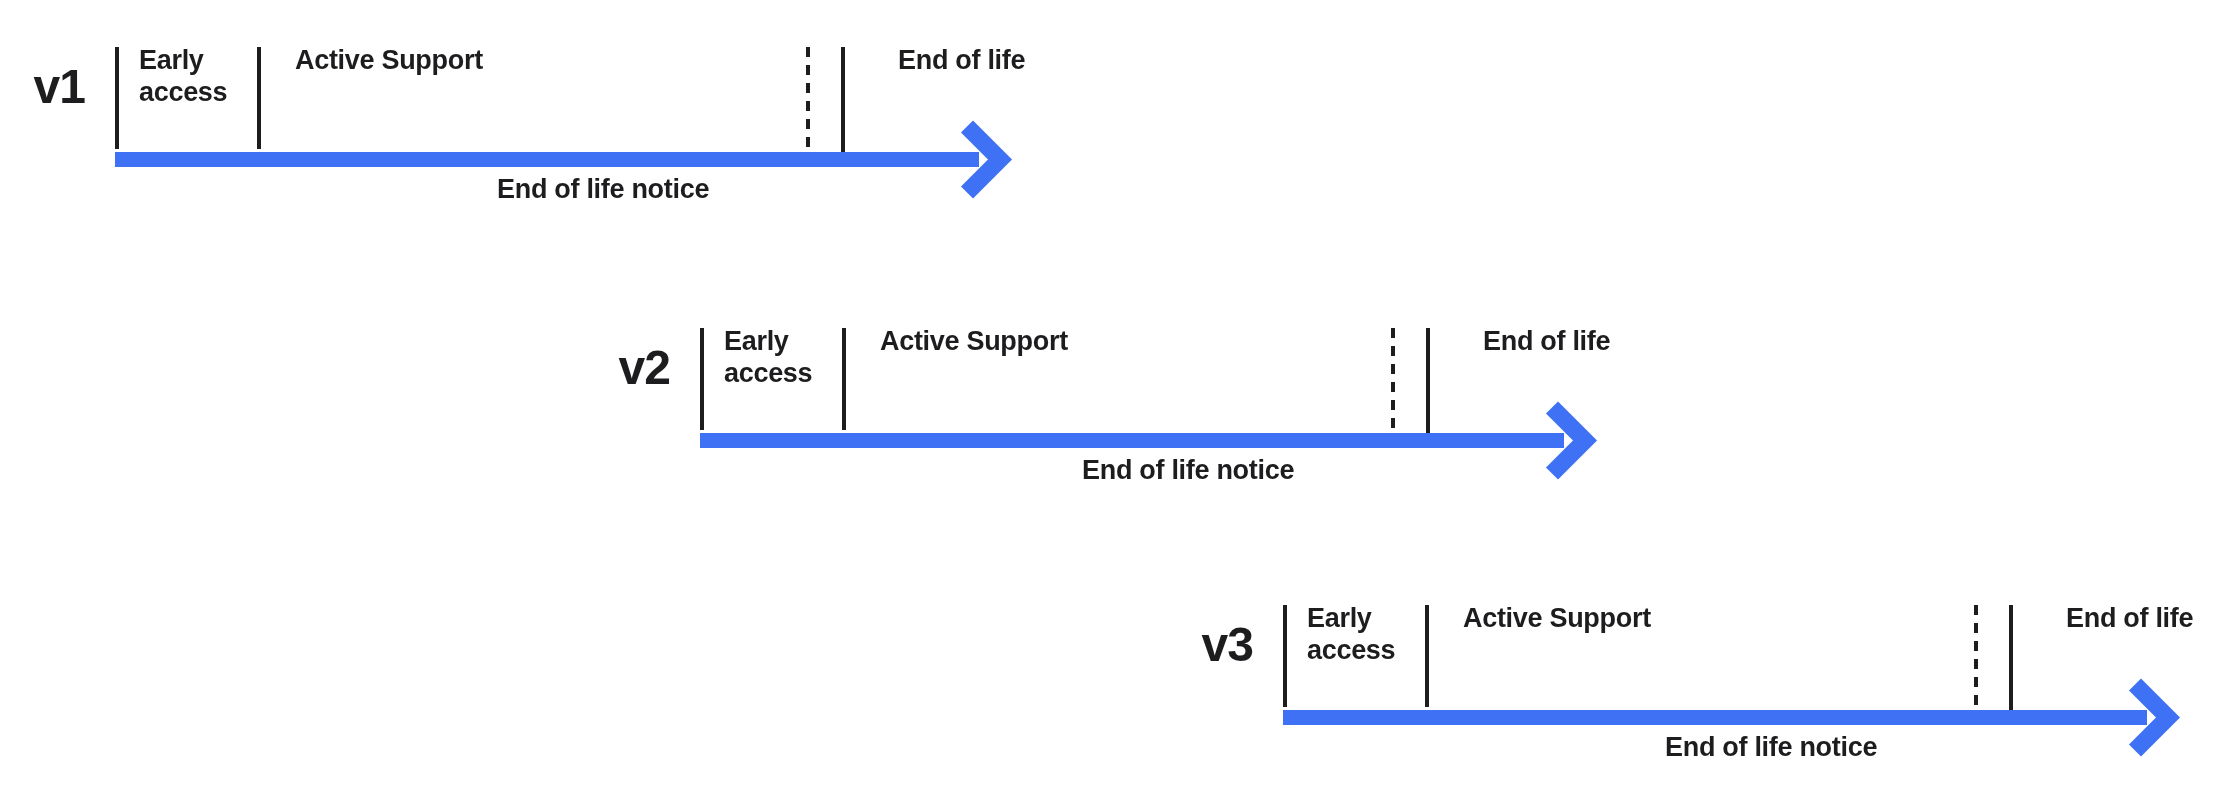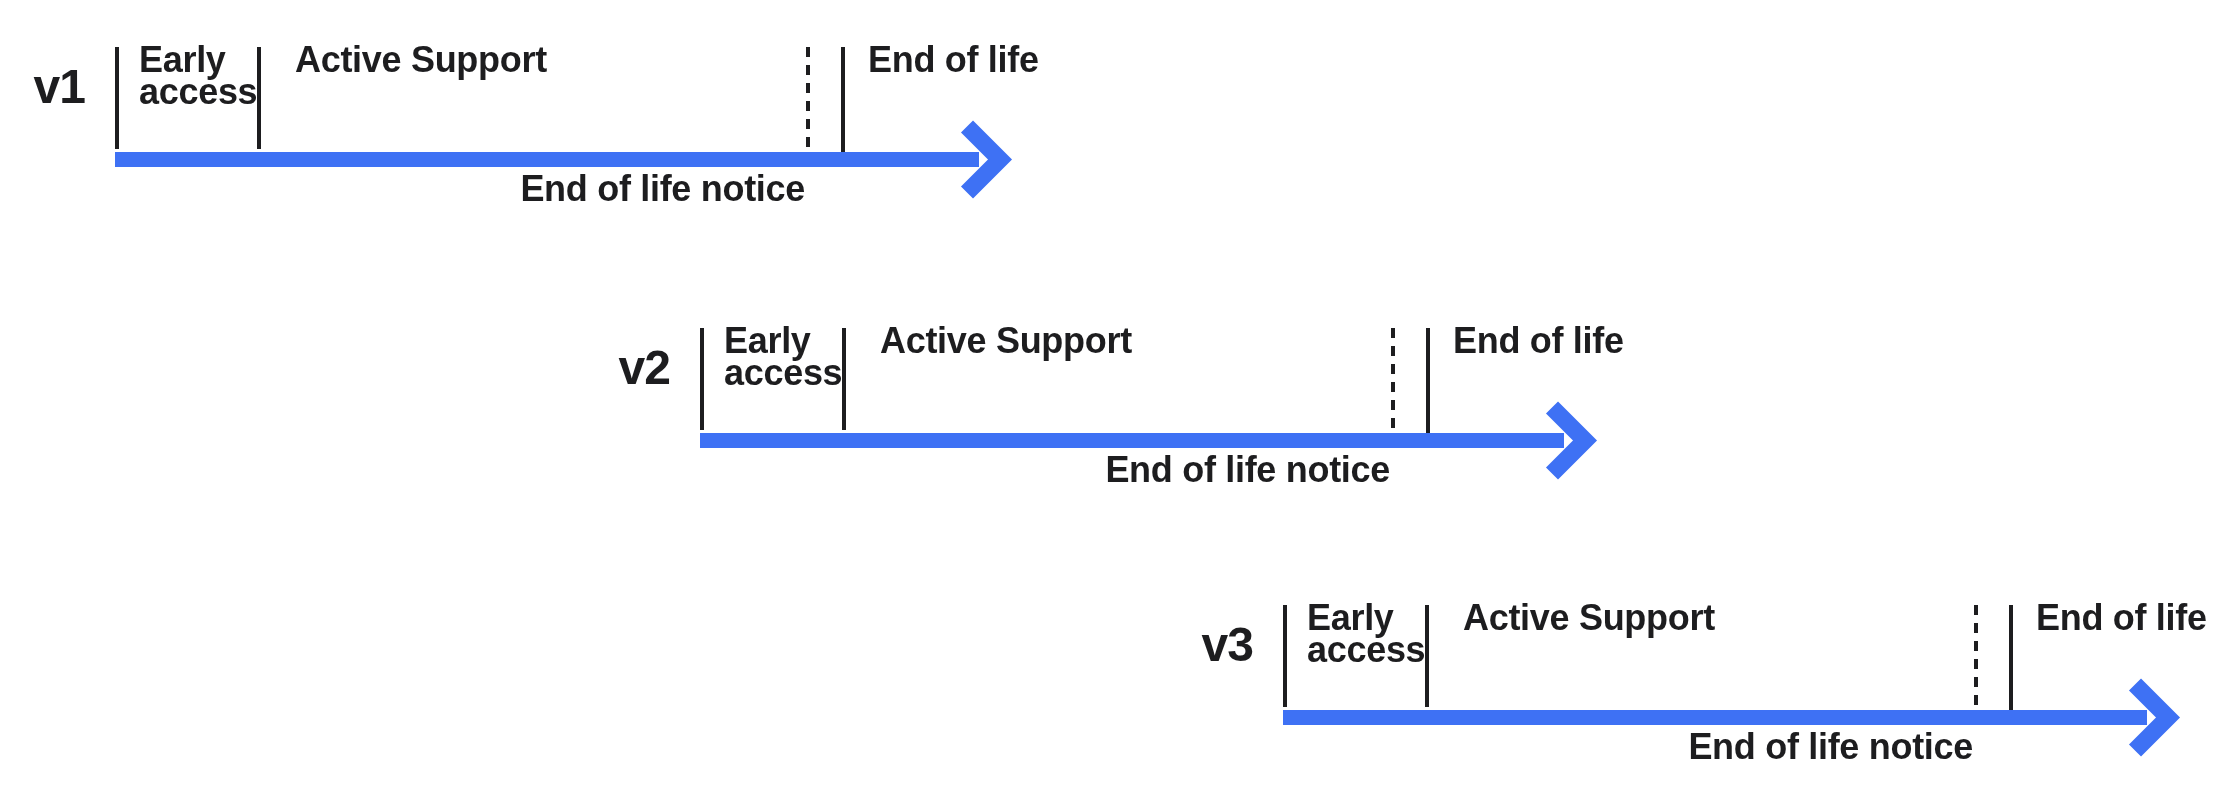--- a/index.html
+++ b/index.html
@@ -56,30 +56,30 @@
     width:118px;
     text-align:right;
     font-size:48px;
     line-height:40px;
     font-weight:700;
     color:var(--ink);
     letter-spacing:-1px;
   }
   .lbl{
     position:absolute;
-    font-size:36px;
+    font-size:27px;
     line-height:32px;
     font-weight:700;
     color:var(--ink);
     letter-spacing:-0.3px;
   }
   .early{left:172px;top:-3px;width:110px;}
   .active{left:328px;top:-3px;white-space:nowrap;}
-  .eol{left:901px;top:-3px;white-space:nowrap;}
-  .notice{left:530px;top:126px;width:308px;text-align:right;white-space:nowrap;}
+  .eol{left:931px;top:-3px;white-space:nowrap;}
+  .notice{left:530px;top:126px;width:308px;text-align:left;white-space:nowrap;}
 </style>
 </head>
 <body>
 
 <div class="canvas">
 
   <div class="timeline tl-0">
     <svg class="graphic" width="1080" height="168" viewBox="0 0 1080 168">
       <line class="tick" x1="150" y1="0" x2="150" y2="102"></line>
       <line class="tick" x1="292" y1="0" x2="292" y2="102"></line>

